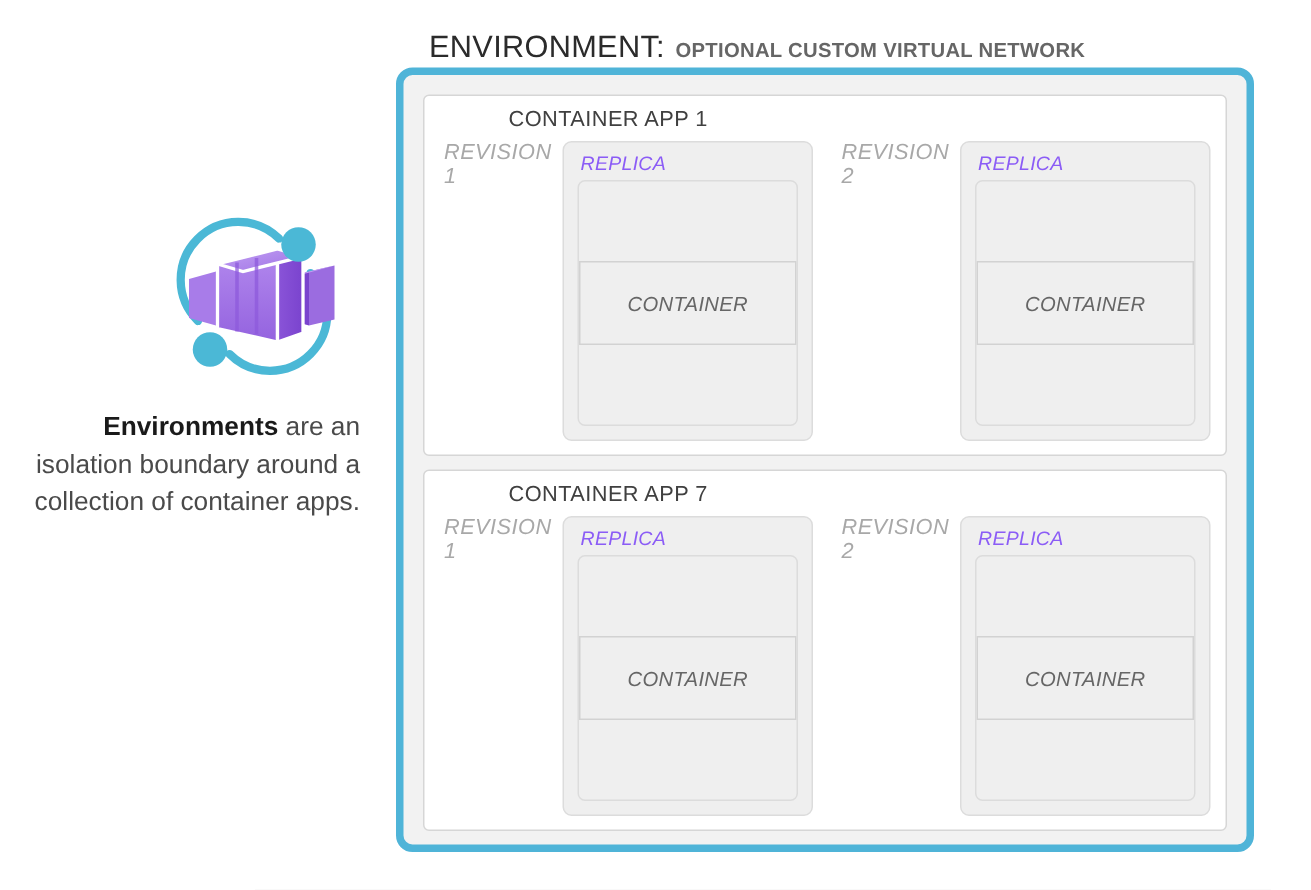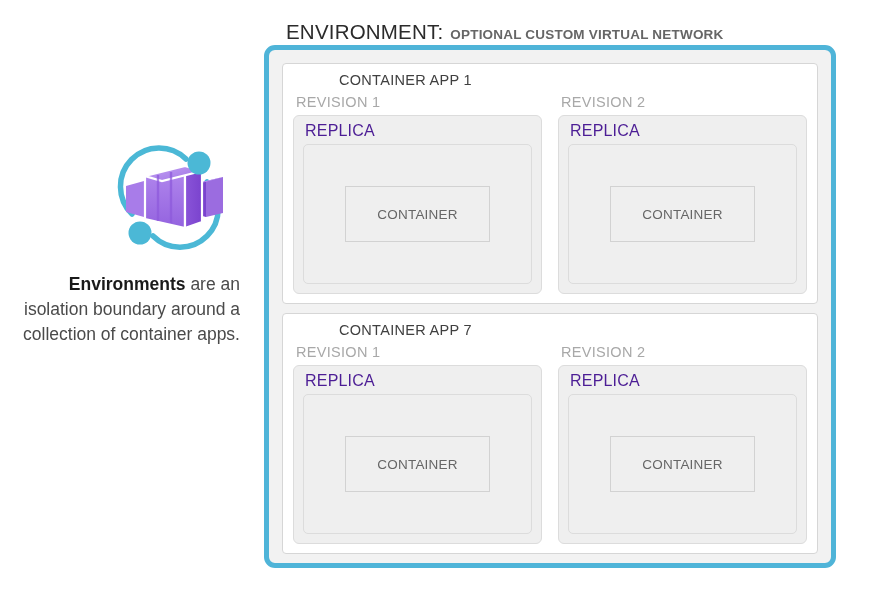--- a/index.html
+++ b/index.html
@@ -106,21 +106,22 @@
     top: 8px;
     right: 10px;
     bottom: 9px;
     display: flex;
     gap: 16px;
   }
 
   .revision {
     flex: 1;
     display: flex;
-    flex-direction: column;
+    flex-direction: row;
+    font-style: italic;
   }
 
   .revision-title {
     font-size: 14.5px;
     color: #A8A8A8;
     letter-spacing: 0.3px;
     margin-bottom: 5px;
     padding-left: 3px;
   }
 
@@ -128,22 +129,22 @@
     flex: 1;
     background: #EFEFEF;
     border: 1px solid #DCDCDC;
     border-radius: 6px;
     padding: 6px 9px 9px 9px;
     display: flex;
     flex-direction: column;
   }
 
   .replica-title {
-    font-size: 16px;
-    color: #4c1d95;
+    font-size: 13px;
+    color: #8b5cf6;
     letter-spacing: 0.2px;
     margin-bottom: 4px;
     padding-left: 2px;
   }
 
   .replica-inner {
     flex: 1;
     border: 1px solid #DCDCDC;
     border-radius: 5px;
     background: #EFEFEF;

